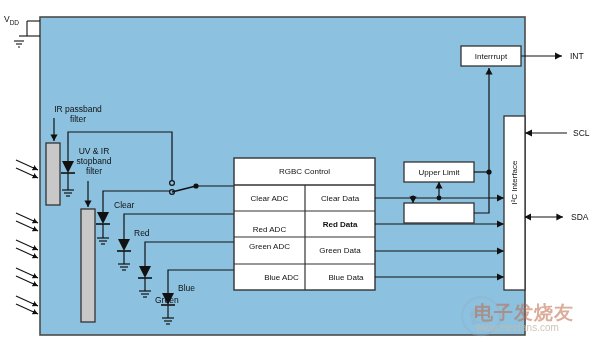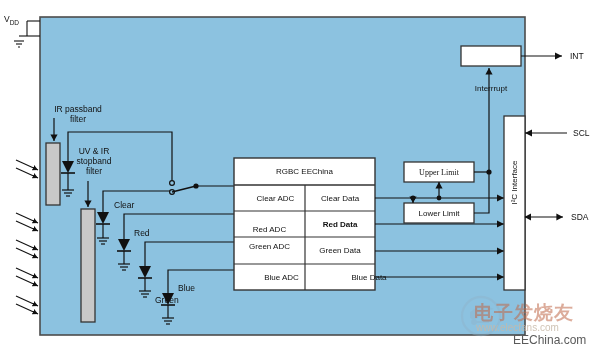--- a/index.html
+++ b/index.html
@@ -199,40 +199,38 @@
     <div>UV &amp; IR</div>
     <div>stopband</div>
     <div>filter</div>
   </div>
 
   <div class="lbl" style="left:114px;top:200px;">Clear</div>
   <div class="lbl" style="left:134px;top:228px;text-align:right;">Red</div>
   <div class="lbl" style="left:155px;top:255px;margin-top:40px;">Green</div>
   <div class="lbl" style="left:178px;top:283px;">Blue</div>
 
-  <div class="boxtxt" style="left:234px;top:158px;width:141px;height:27px;">RGBC EEChina</div>
-
-  <div class="boxtxt" style="left:234px;top:185px;width:71px;height:26px;padding-left:6px;">Clear ADC</div>
+  <div class="boxtxt" style="left:234px;top:158px;width:141px;height:27px;">RGBC Control</div>
+
+  <div class="boxtxt" style="left:234px;top:185px;width:71px;height:26px;">Clear ADC</div>
   <div class="boxtxt" style="left:305px;top:185px;width:70px;height:26px;text-align:right;">Clear Data</div>
   <div class="boxtxt" style="left:234px;top:211px;width:71px;height:37px;">Red ADC</div>
   <div class="boxtxt" style="left:305px;top:211px;width:70px;height:26px;font-weight:bold;">Red Data</div>
   <div class="boxtxt" style="left:234px;top:237px;width:71px;height:19px;">Green ADC</div>
   <div class="boxtxt" style="left:305px;top:237px;width:70px;height:27px;">Green Data</div>
   <div class="boxtxt" style="left:234px;top:264px;width:71px;height:26px;padding-left:12px;">Blue ADC</div>
-  <div class="boxtxt" style="left:305px;top:264px;width:82px;height:26px;padding-left:23px;">Blue Data</div>
-
-  <div class="boxtxt" style="left:404px;top:162px;width:70px;height:20px;font-family:Liberation Serif, serif;">Upper Limit</div>
-  <div class="boxtxt" style="left:404px;top:203px;width:70px;height:20px;">Lower Limit</div>
-
-  <div class="boxtxt" style="left:461px;top:46px;width:60px;height:20px;margin-top:32px;">Interrrupt</div>
+  <div class="boxtxt" style="left:305px;top:264px;width:82px;height:26px;">Blue Data</div>
+
+  <div class="boxtxt" style="left:404px;top:162px;width:70px;height:20px;">Upper Limit</div>
+
+  <div class="boxtxt" style="left:461px;top:46px;width:60px;height:20px;">Interrrupt</div>
 
   <div class="boxtxt" style="left:443px;top:172px;width:143px;height:21px;
               transform:rotate(-90deg);transform-origin:center;">I²C Interface</div>
 
   <div class="lbl" style="left:570px;top:51px;">INT</div>
   <div class="lbl" style="left:573px;top:128px;">SCL</div>
   <div class="lbl" style="left:571px;top:212px;">SDA</div>
 
   <div id="wm-cn">电子发烧友</div>
   <div id="wm-url">www.elecfans.com</div>
-  <div id="wm-ee">EEChina.com</div>
 
 </div>
 
 </body></html>

